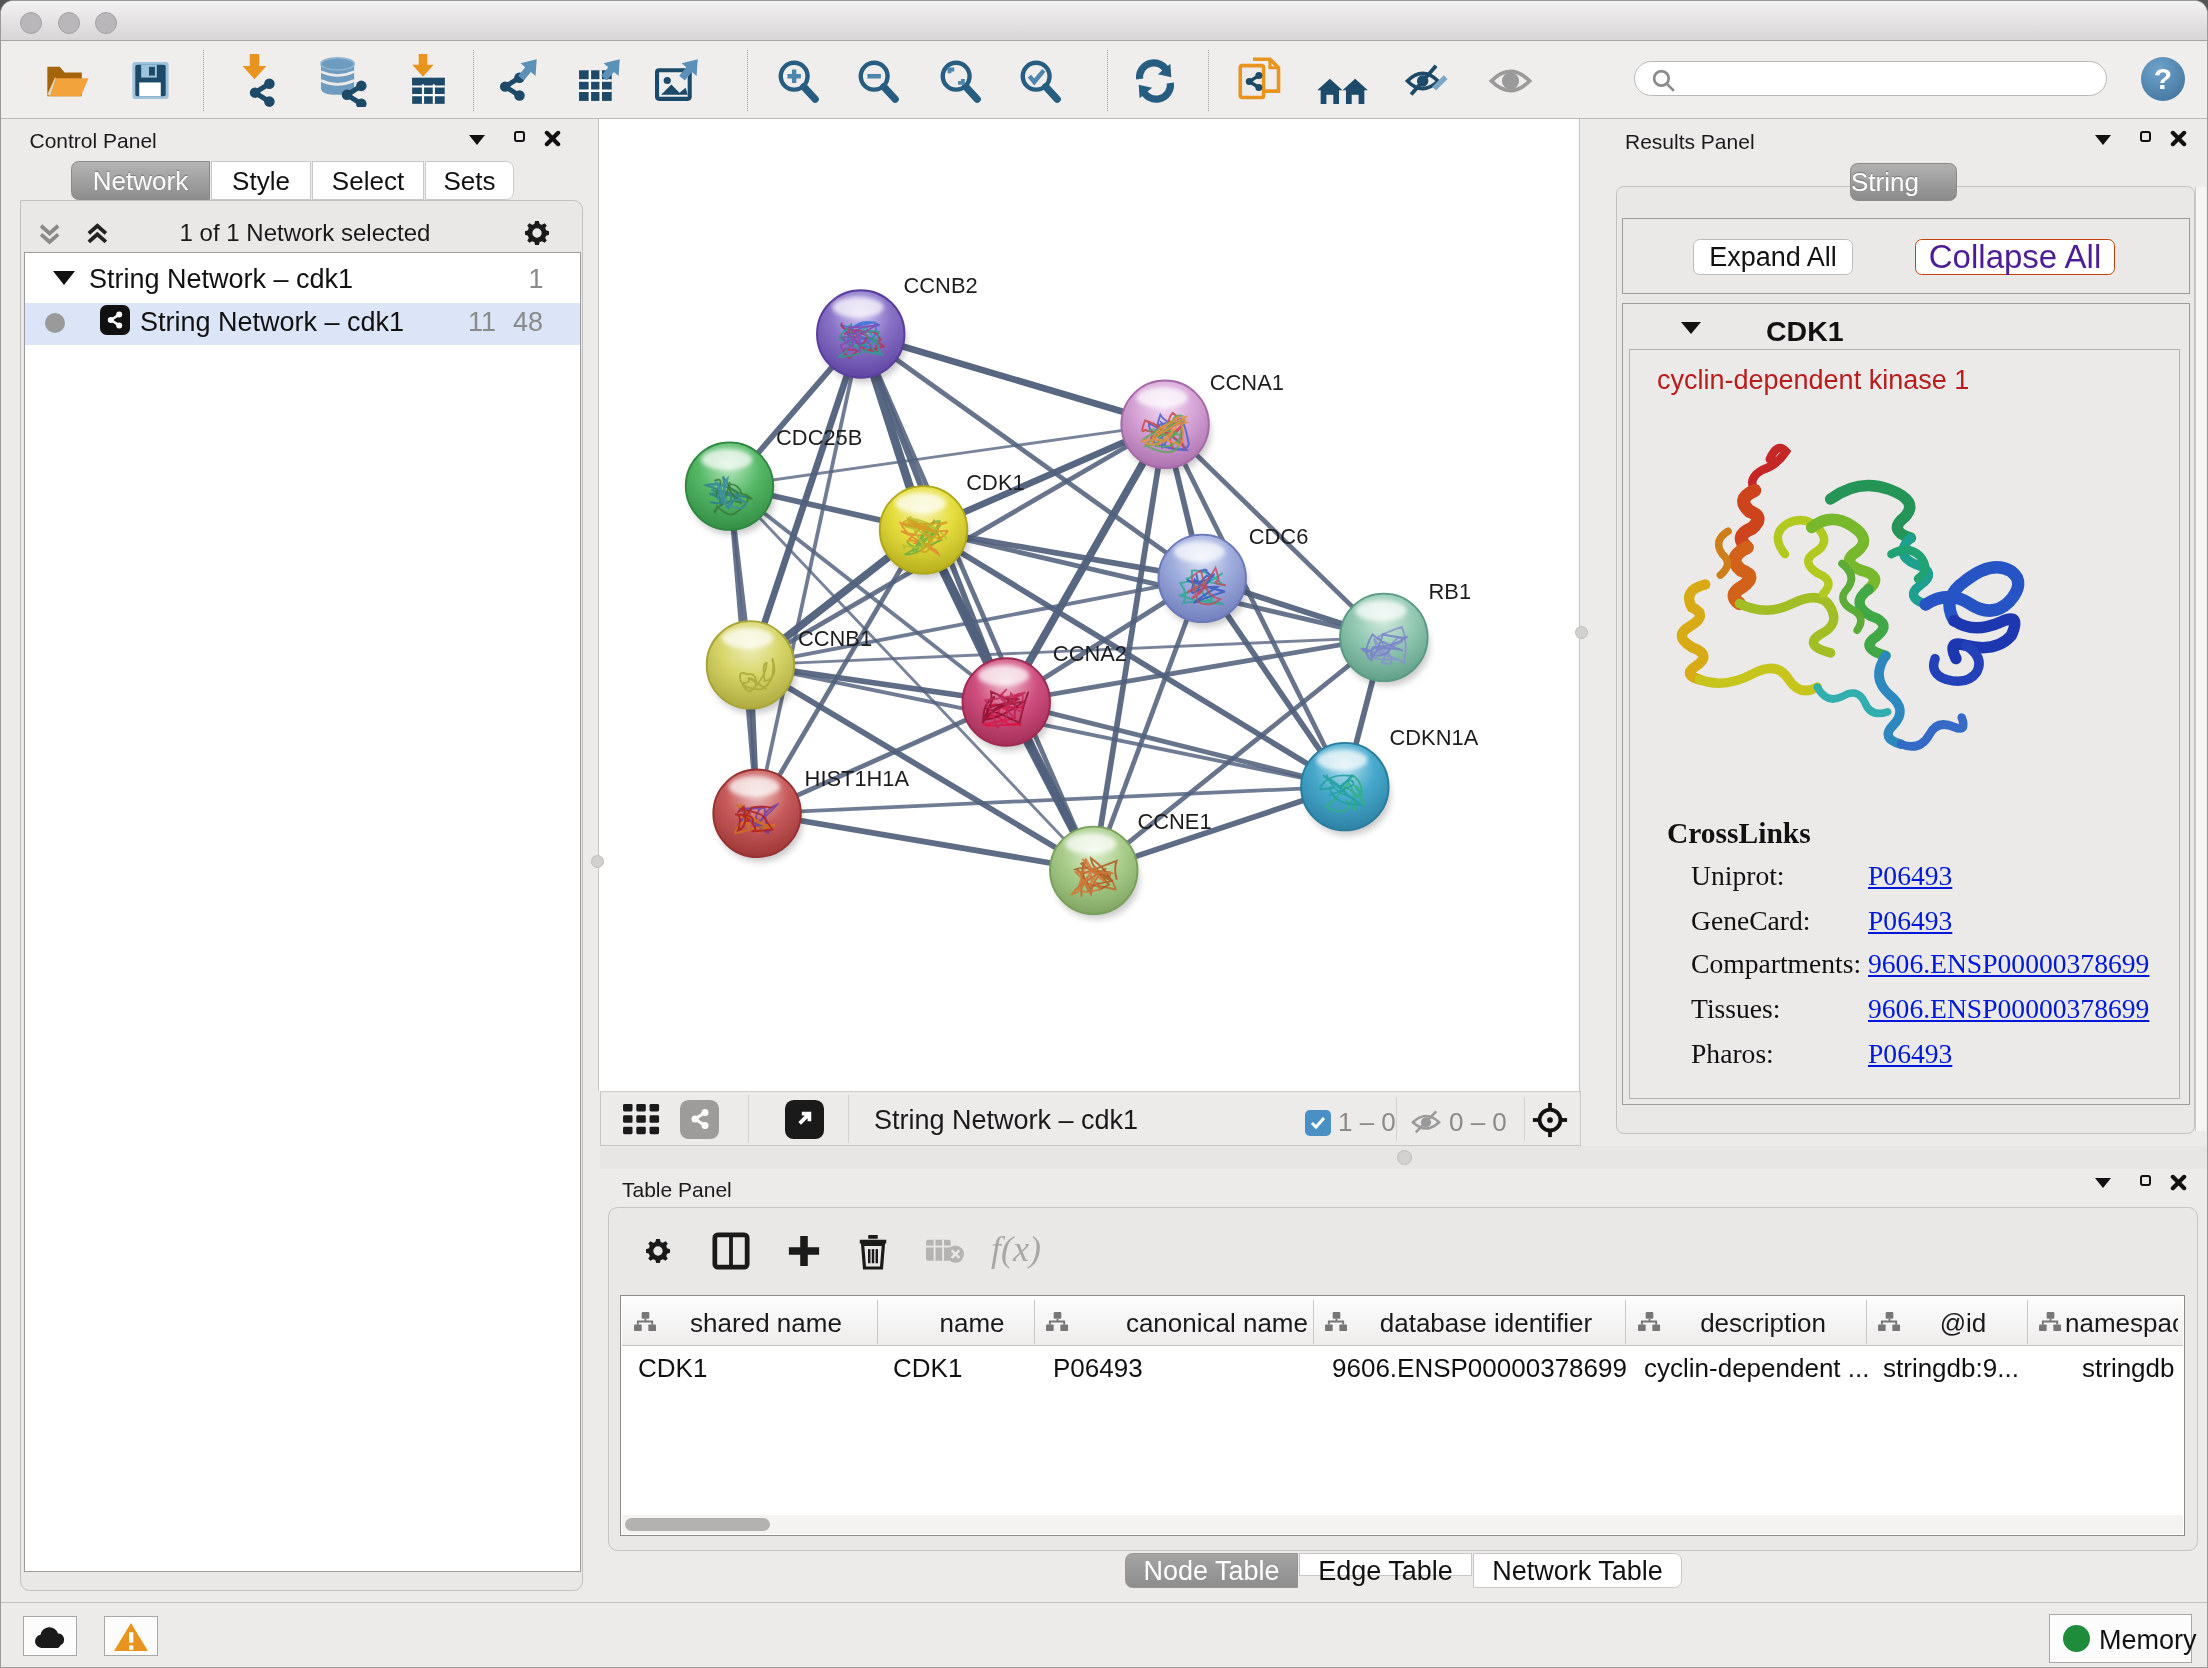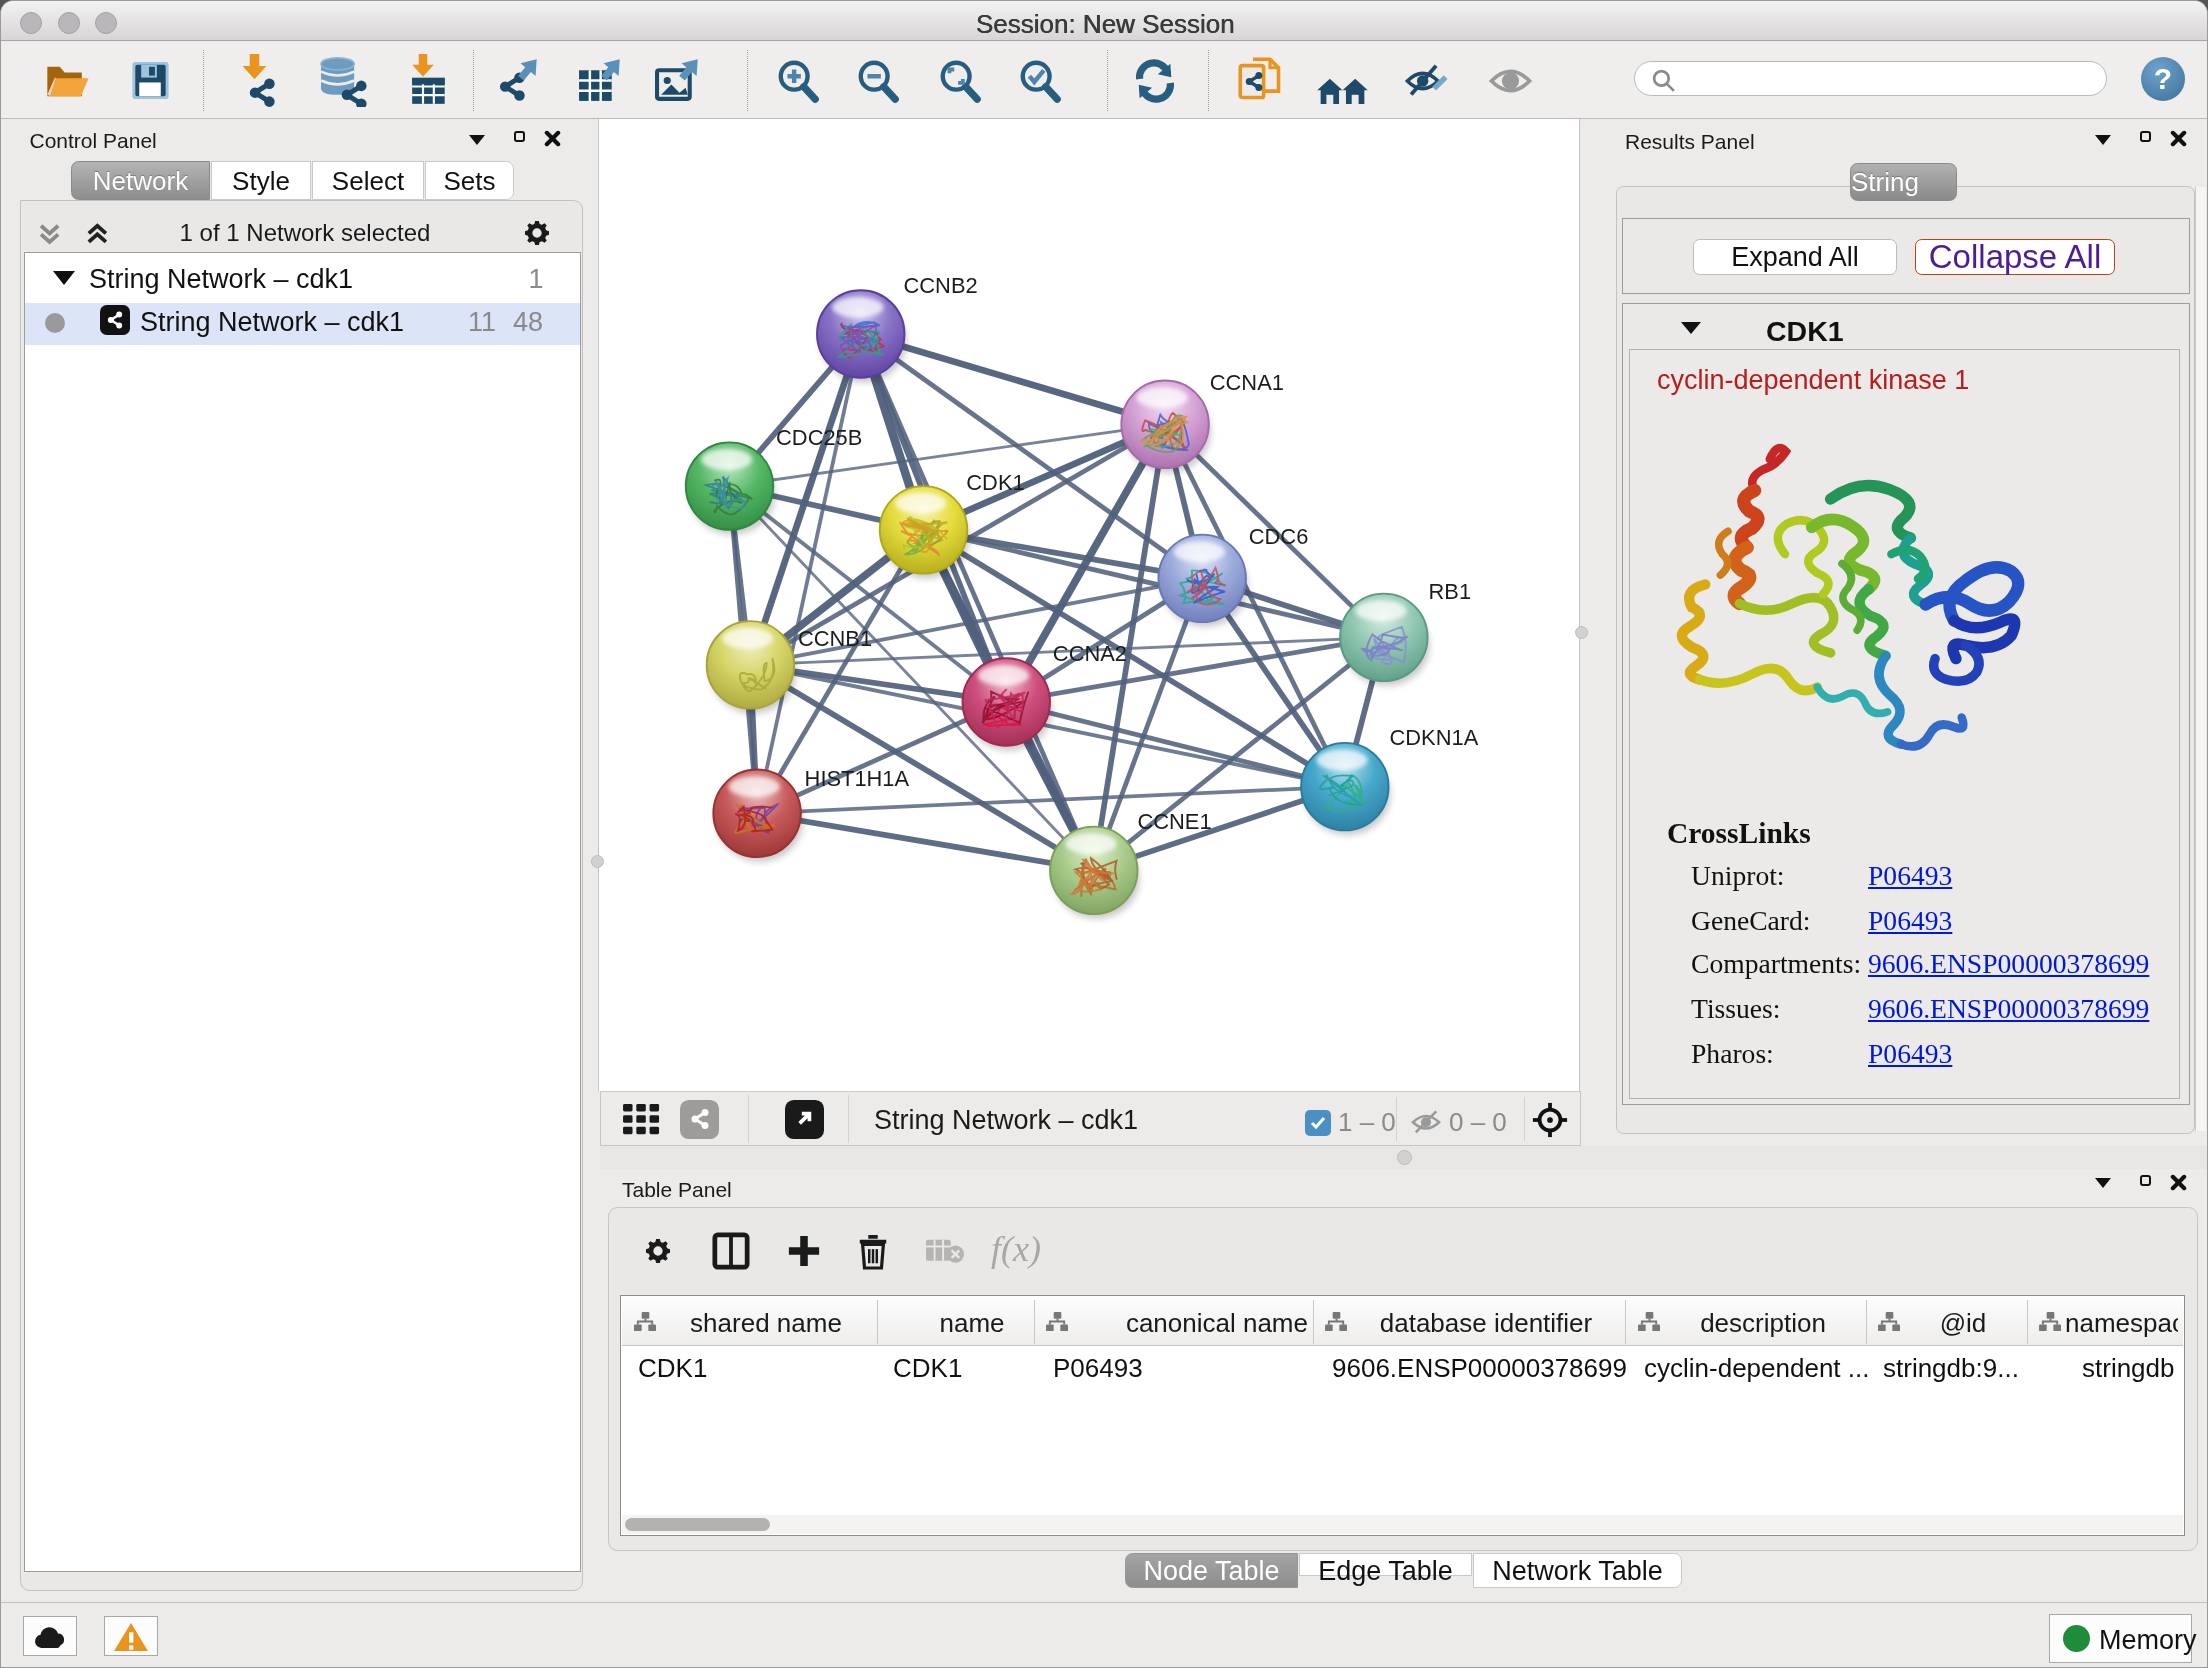--- a/index.html
+++ b/index.html
@@ -6,21 +6,20 @@
 #win { position:absolute; left:0; top:0; width:2208px; height:1668px; background:#ecebea;
   border-radius:13.3px 13.3px 0 0; overflow:hidden; border:1px solid #9a9a9a; }
 .abs { position:absolute; }
 </style></head><body>
 <div id="win">
 
 <div class="abs" style="left:0;top:0;width:2208px;height:40px;background:linear-gradient(#f3f2f2,#d7d5d5);border-bottom:1px solid #a9a7a6"></div>
 <div class="abs" style="left:19px;top:10.5px;width:22px;height:22px;border-radius:50%;background:#b9b7ba;border:1px solid #a3a1a4"></div>
 <div class="abs" style="left:57px;top:10.5px;width:22px;height:22px;border-radius:50%;background:#b9b7ba;border:1px solid #a3a1a4"></div>
 <div class="abs" style="left:94px;top:10.5px;width:22px;height:22px;border-radius:50%;background:#b9b7ba;border:1px solid #a3a1a4"></div>
-<div class="abs" style="left:0;top:7.6px;width:2208px;text-align:center;font-size:26px;font-weight:400;color:#3a3a3a;text-shadow:0.6px 0 0 #3a3a3a">Session: New Session</div>
 
 <div class="abs" style="left:0;top:41px;width:2208px;height:77px;background:#efeeed;border-bottom:1.9px solid #bcbab9"></div>
 <svg style="position:absolute;left:41px;top:57px" width="49" height="46" viewBox="0 0 48 48">
       <path d="M4 12 L4 40 L40 40 L40 15 L22 15 L17 9 L4 9 Z" fill="#a5640a"></path>
       <path d="M7 40 L13 21 L47 21 L39 40 Z" fill="#f3a33c"></path>
       <path d="M4 38 L12 20 L13 21 L7 40 Z" fill="#fff" opacity="0.7"></path>
     </svg>
     <svg style="position:absolute;left:125px;top:56px" width="48" height="47" viewBox="0 0 48 48">
       <rect x="6" y="5" width="37" height="38" rx="3" fill="#9ec4dd"></rect>
       <rect x="9" y="8" width="31" height="32" rx="2" fill="#1d4a68"></rect>
@@ -517,21 +516,21 @@
 <div class="abs" style="left:1582px;top:118px;width:627px;height:1027px;background:#ecebea"></div>
 <div class="abs" style="left:1624px;top:129px;font-size:21px;color:#1a1a1a">Results Panel</div>
 <div style="position:absolute;left:2094px;top:134px;width:0;height:0;border-left:8.6px solid transparent;border-right:8.6px solid transparent;border-top:10.5px solid #111"></div>
     <div style="position:absolute;left:2139px;top:130px;width:11.4px;height:11.4px;border:2.4px solid #111;border-radius:2.9px"></div>
     <svg style="position:absolute;left:2169px;top:129px" width="17" height="17" viewBox="0 0 18 18">
       <path d="M3 3 L15 15 M15 3 L3 15" stroke="#111" stroke-width="4.4" stroke-linecap="round"></path>
     </svg>
 <div class="abs" style="left:1615px;top:185px;width:579px;height:948px;background:#e9e8e7;border:1px solid #c2c1c0;border-radius:7.6px"></div>
 <div class="abs" style="left:1849px;top:162px;width:107px;height:38px;background:linear-gradient(#b2b1b1,#8b8a8a);border:1px solid #8a8a8a;border-radius:7.6px;color:#fff;font-size:26px;text-align:left;line-height:37px;text-shadow:0 -1px 1px #777">String</div>
 <div class="abs" style="left:1621px;top:217px;width:568px;height:76px;background:#eae9e8;border:1px solid #9d9c9b"></div>
-<div class="abs" style="left:1692px;top:238px;width:204px;height:36px;background:#fff;border:1px solid #bdbcbb;border-radius:6.7px;font-size:27px;text-align:center;line-height:34px;color:#111">Expand All</div>
+<div class="abs" style="left:1692px;top:238px;width:160px;height:36px;background:#fff;border:1px solid #bdbcbb;border-radius:6.7px;font-size:27px;text-align:center;line-height:34px;color:#111">Expand All</div>
 <div class="abs" style="left:1914px;top:238px;width:200px;height:36px;background:#fff;border:1px solid #c2410c;border-radius:6.7px;font-size:33px;text-align:center;line-height:34px;color:#4c1d95">Collapse All</div>
 
 <div class="abs" style="left:1621px;top:302px;width:568px;height:802px;background:#eae9e8;border:1px solid #9d9c9b"></div>
 <div class="abs" style="left:1680px;top:321px;width:0;height:0;border-left:10.5px solid transparent;border-right:10.5px solid transparent;border-top:12.4px solid #111"></div>
 <div class="abs" style="left:1765px;top:314px;font-size:28.5px;font-weight:bold;color:#111">CDK1</div>
 <div class="abs" style="left:1628px;top:348px;width:551px;height:750px;background:#ebeae9;border:1px solid #b3b2b1"></div>
 <div class="abs" style="left:1656px;top:364px;font-size:27px;color:#b91c1c">cyclin-dependent kinase 1</div>
 
 <svg class="abs" style="left:1670px;top:439px" width="361" height="328" viewBox="0 0 380 345">
 <g fill="none" stroke-linecap="round" opacity="0.96">

